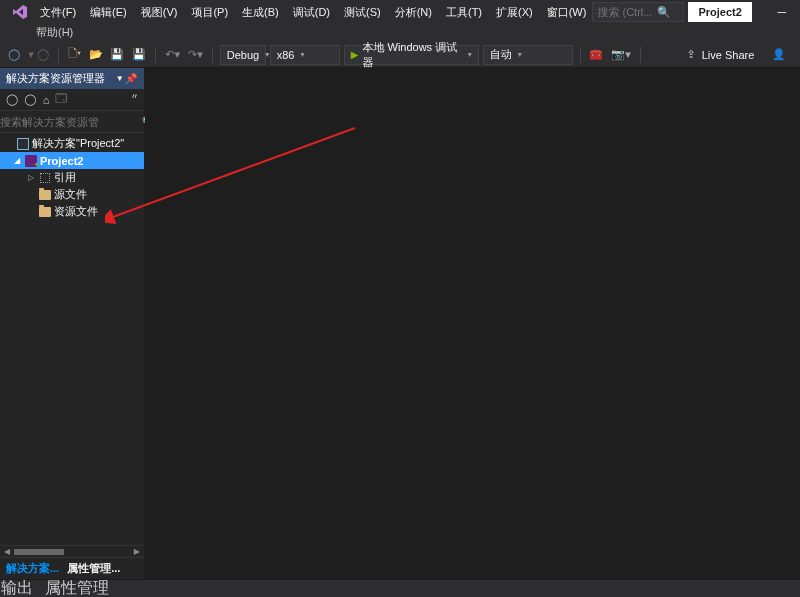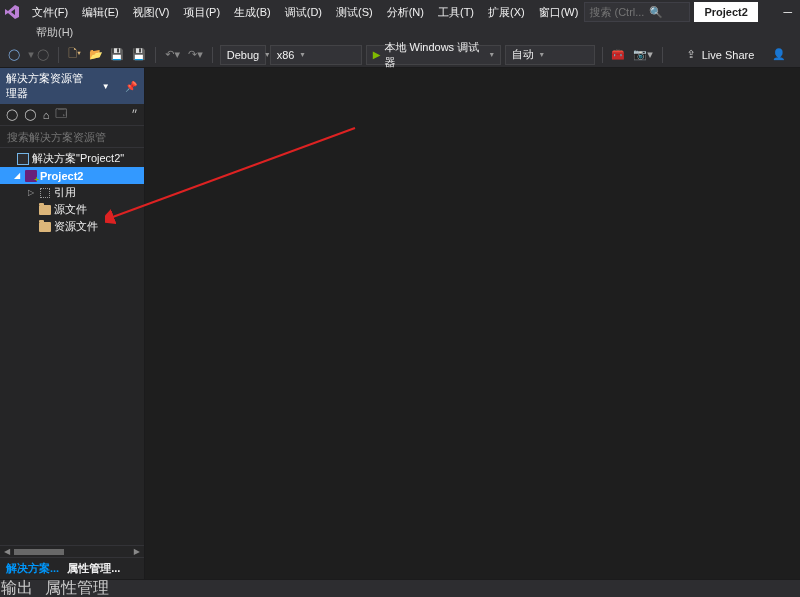--- a/index.html
+++ b/index.html
@@ -1,45 +1,45 @@
 <!DOCTYPE html>
 <html><head>
 <meta charset="utf-8">
 <style>
   * { box-sizing: border-box; margin: 0; padding: 0; font-family: "Microsoft YaHei", "Segoe UI", sans-serif; }
   body { width: 800px; height: 597px; background: #2d2d30; color: #f1f1f1; font-size: 11px; overflow: hidden; position: relative; }
-  .titlebar { height: 24px; display: flex; align-items: center; padding: 0 4px; background: #2d2d30; }
+  .titlebar { height: 24px; display: flex; align-items: center; padding: 0 12px; background: #2d2d30; }
   .logo { width: 18px; height: 18px; display: flex; align-items: center; justify-content: center; margin-right: 6px; }
   .menu { display: flex; gap: 2px; }
   .menu-item { padding: 3px 6px; cursor: pointer; white-space: nowrap; }
   .title-right { margin-left: auto; display: flex; align-items: center; gap: 4px; }
-  .search-box { background: #333337; border: 1px solid #3f3f46; height: 20px; width: 106px; display: flex; align-items: center; padding: 0 4px; color: #aaa; }
+  .search-box { background: #333337; border: 1px solid #3f3f46; height: 20px; width: 92px; display: flex; align-items: center; padding: 0 4px; color: #aaa; }
   .search-box input { background: transparent; border: none; color: #ccc; width: 60px; font-size: 11px; outline: none; }
   .proj-name { background: #fff; color: #1e1e1e; padding: 2px 10px; font-weight: 600; height: 20px; display: flex; align-items: center; }
   .win-controls { display: flex; gap: 0; margin-left: 10px; }
   .win-btn { width: 32px; height: 22px; display: flex; align-items: center; justify-content: center; font-size: 12px; }
   .menubar2 { height: 18px; padding: 1px 8px; color: #ccc; }
   .toolbar { height: 26px; background: #2d2d30; display: flex; align-items: center; padding: 0 6px; gap: 4px; border-bottom: 1px solid #1b1b1c; }
   .tb-btn { height: 20px; min-width: 16px; display: flex; align-items: center; justify-content: center; padding: 0 2px; }
   .tb-sep { width: 1px; height: 16px; background: #46464a; margin: 0 3px; }
   .tb-drop { background: #333337; border: 1px solid #434346; height: 20px; display: flex; align-items: center; padding: 0 6px; gap: 6px; }
   .tb-drop .caret { font-size: 8px; color: #999; }
   .debug-drop { width: 46px; }
-  .plat-drop { width: 92px; }
+  .plat-drop { width: 70px; }
   .debugger-drop { width: 135px; gap: 4px; }
   .auto-drop { width: 90px; }
   .play { color: #7fba00; font-size: 10px; }
   .liveshare { margin-left: auto; display: flex; align-items: center; gap: 6px; padding: 0 6px; }
   .main { display: flex; height: calc(597px - 24px - 18px - 26px - 18px); }
   .side { width: 145px; background: #252526; border-right: 1px solid #1b1b1c; display: flex; flex-direction: column; }
-  .pane-title { background: #35496a; color: #fff; padding: 3px 6px; display: flex; align-items: center; gap: 16px; font-size: 11px; }
+  .pane-title { background: #35496a; color: #fff; padding: 3px 6px; display: flex; align-items: center; gap: 2px; font-size: 11px; }
   .pane-title .caret { font-size: 8px; margin-left: auto; }
   .pane-toolbar { height: 22px; display: flex; align-items: center; gap: 6px; padding: 0 6px; background: #252526; border-bottom: 1px solid #333337; }
   .pane-toolbar span { color: #c5c5c5; font-size: 11px; }
-  .pane-search { height: 22px; display: flex; align-items: center; padding: 0 7px; border-bottom: 1px solid #333337; }
+  .pane-search { height: 22px; display: flex; align-items: center; padding: 0 0; border-bottom: 1px solid #333337; }
   .pane-search input { flex: 1; background: transparent; border: none; color: #ccc; font-size: 11px; outline: none; }
   .tree { flex: 1; overflow: hidden; padding-top: 2px; }
   .tree-row { display: flex; align-items: center; height: 17px; padding-left: 4px; gap: 2px; white-space: nowrap; }
   .tree-row.sel { background: #3399ff; color: #fff; }
   .tree-row .arrow { width: 10px; font-size: 8px; color: #a0a0a0; text-align: center; }
   .tree-row.sel .arrow { color: #fff; }
   .tree-row .ico { width: 14px; height: 14px; display: flex; align-items: center; justify-content: center; }
   .tree-row .lbl { font-size: 11px; }
   .tree-row.sel .lbl { font-weight: 600; }
   .folder-ico { width: 12px; height: 10px; background: #dcb67a; border-radius: 1px; position: relative; }

